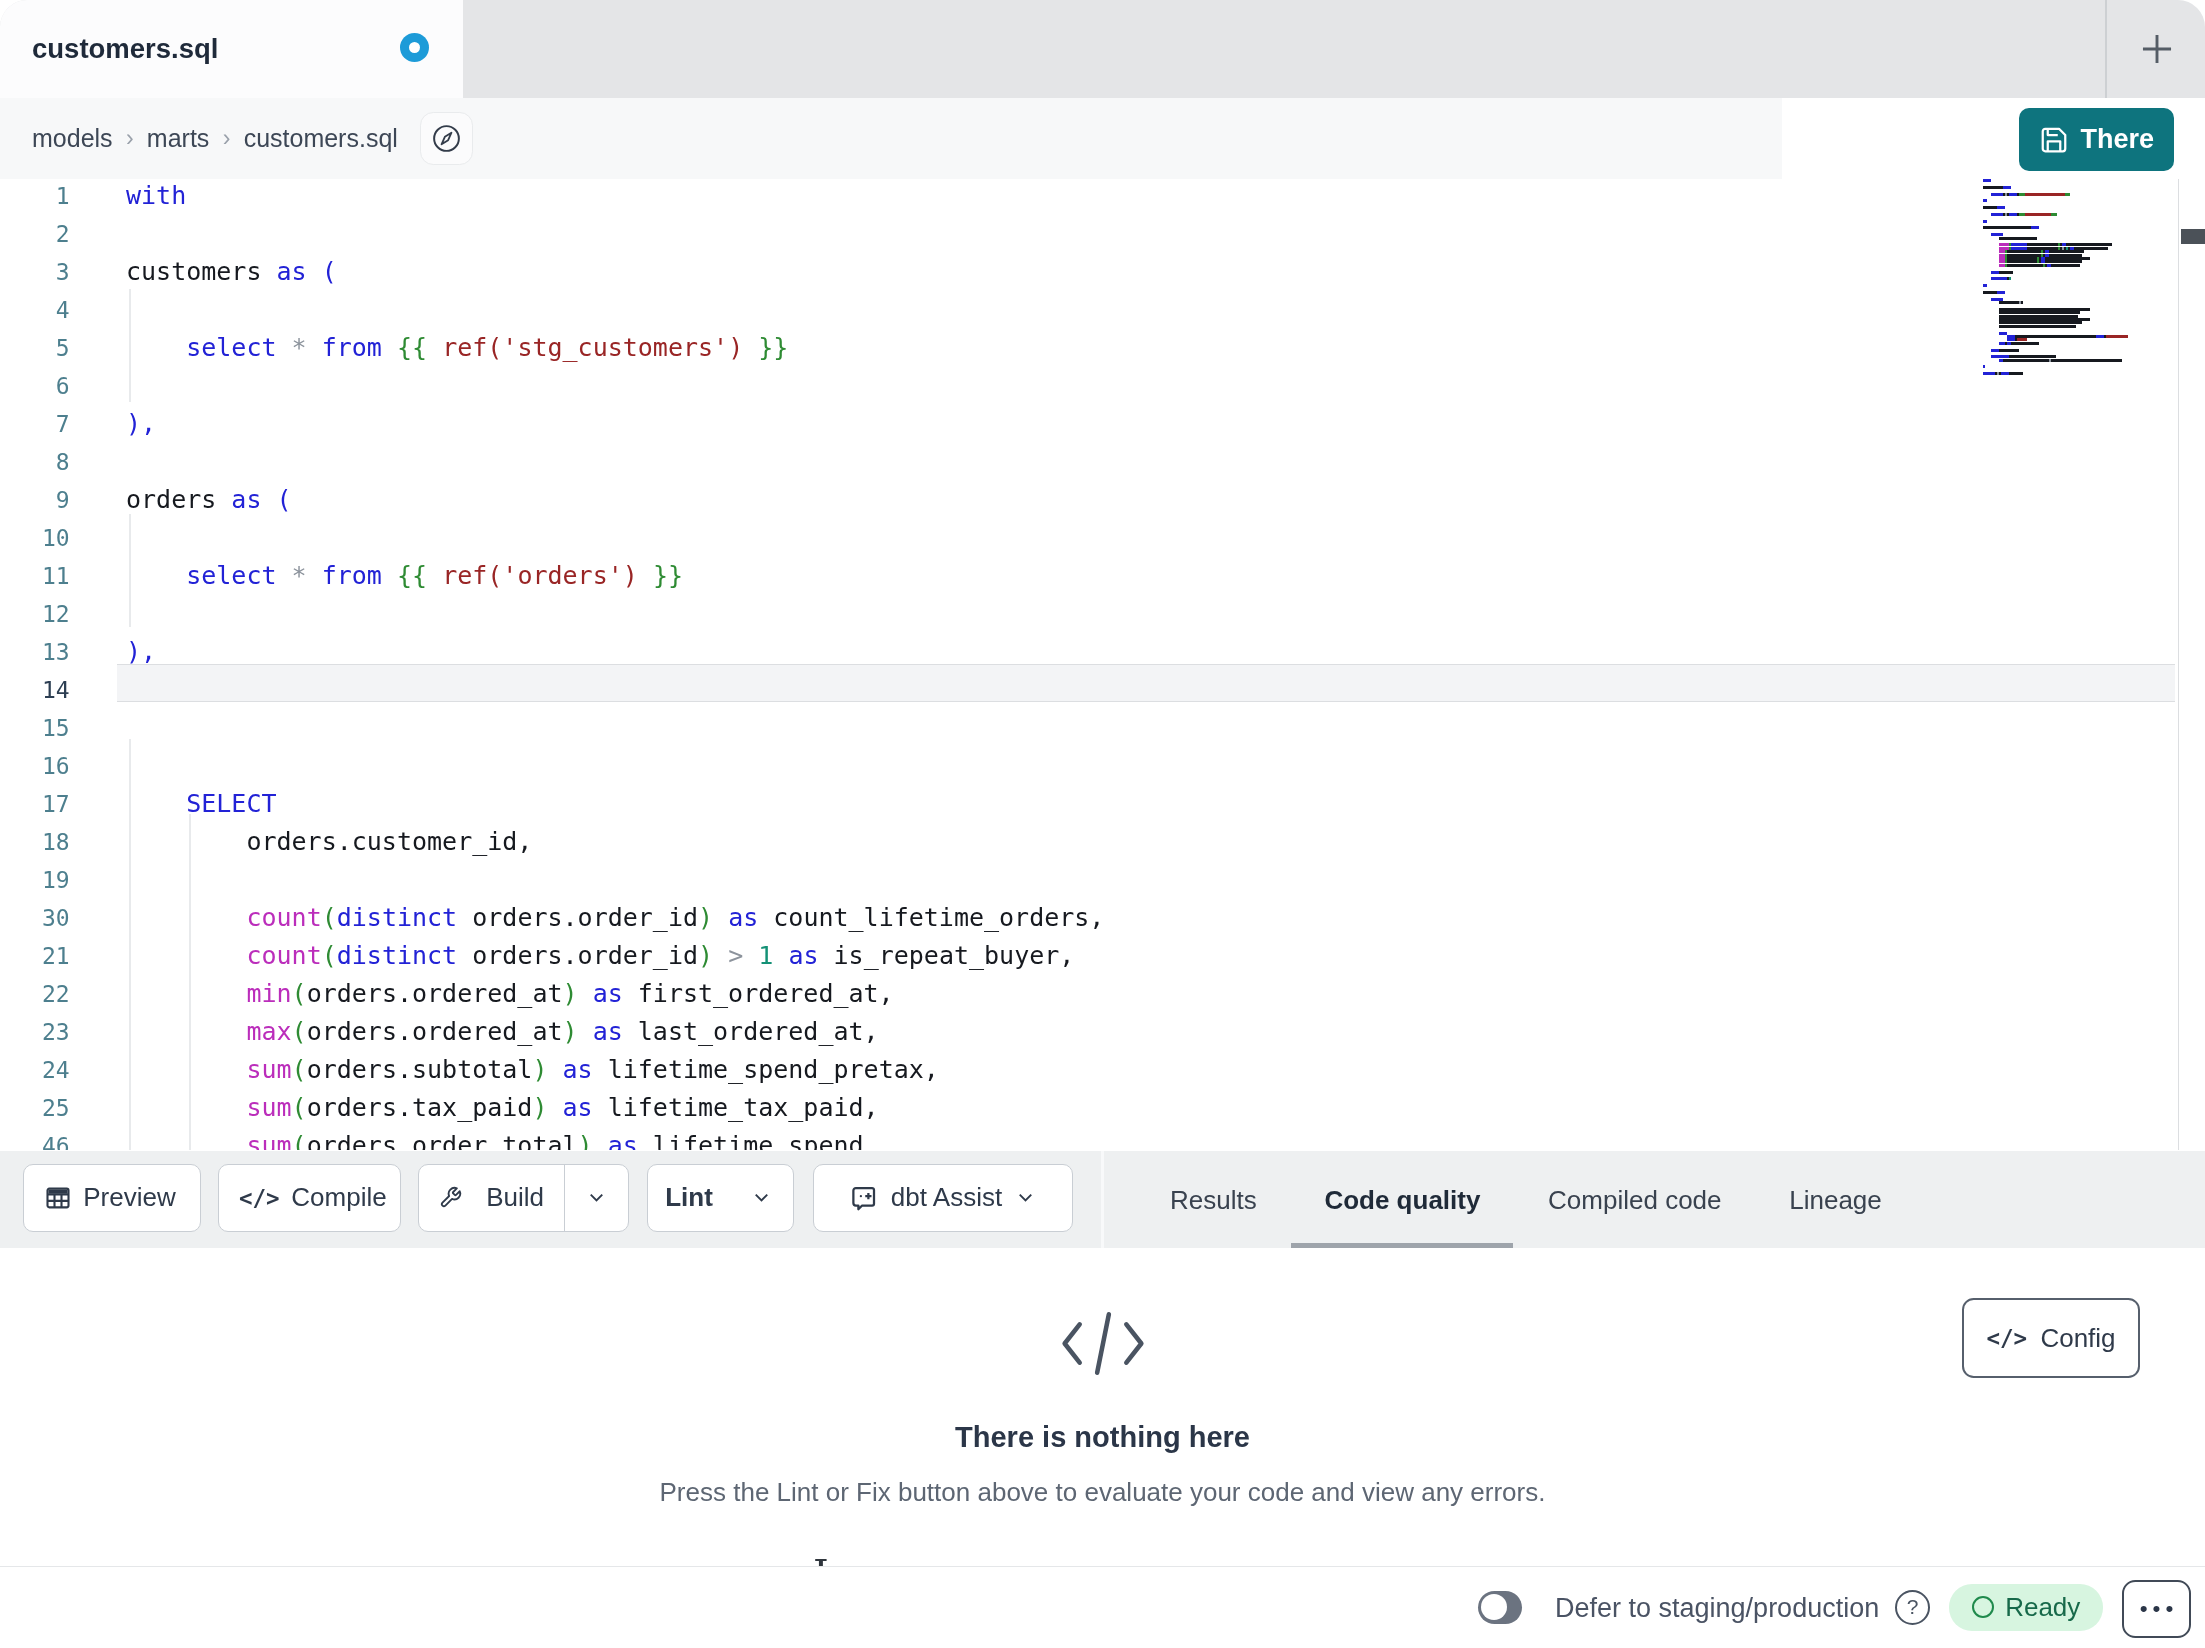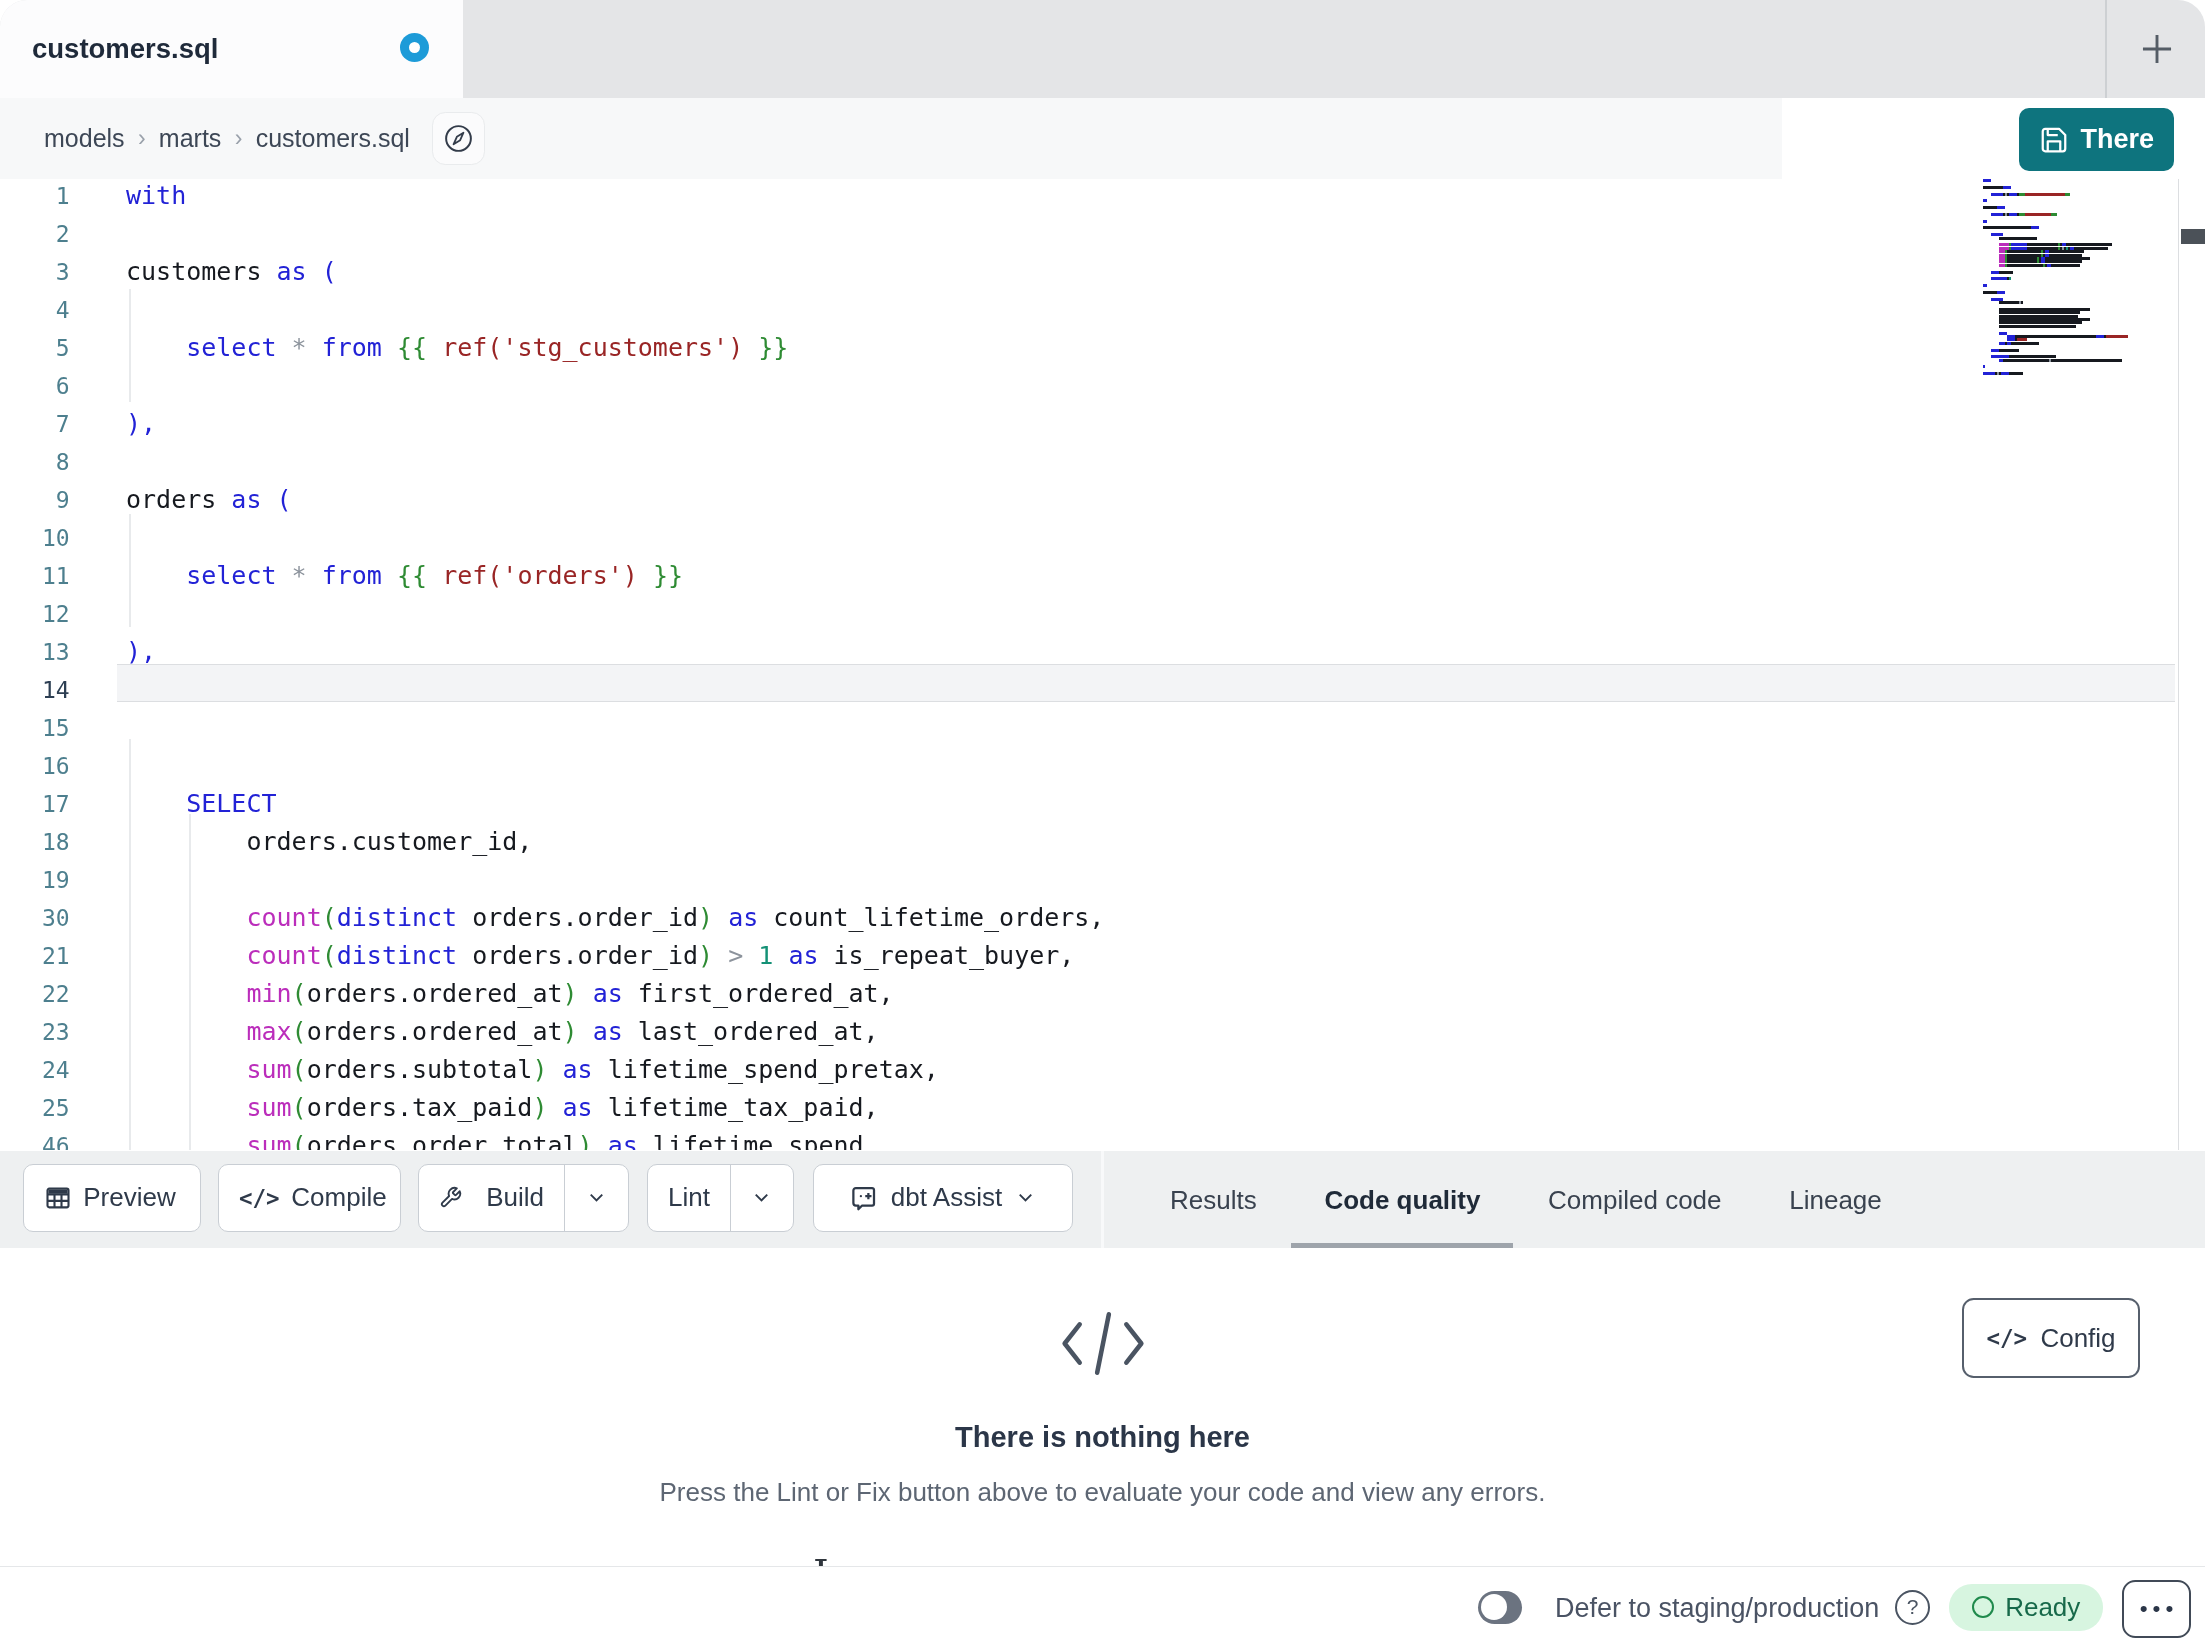--- a/index.html
+++ b/index.html
@@ -17,21 +17,21 @@
   .tab-title { font-size:27.5px; font-weight:700; color:#1f2a3a; }
   .dirty-dot { position:absolute; left:400px; top:33px; width:29px; height:29px; border-radius:50%;
     background:var(--dot,#1d9bd8); }
   .dirty-dot::after { content:""; position:absolute; left:9.2px; top:9.2px; width:11px; height:11px;
     border-radius:50%; background:#fff; }
   .strip-divider { position:absolute; left:2105px; top:0; width:1.7px; height:98px; background:#cdd0d3; }
   .newtab-btn { position:absolute; left:2122px; top:14px; width:70px; height:70px; display:flex;
     align-items:center; justify-content:center; cursor:pointer; }
   
   .crumb-row { position:absolute; left:0; top:98px; width:1782px; height:82px; background:#f7f8f9;
-    border-bottom:0.8px solid #e8eaec; display:flex; align-items:center; padding:0 44px; }
+    border-bottom:0.8px solid #e8eaec; display:flex; align-items:center; padding:0 32px; }
   .crumb-item { font-size:25px; color:#3d4756; }
   .crumb-sep { font-size:23px; color:#9aa1ab; margin:0 13.3px; }
   .compass-btn { margin-left:22px; width:53px; height:53px; border:1.7px solid #e9ebed; border-radius:13.3px;
     background:#fbfbfc; display:flex; align-items:center; justify-content:center; }
   .save-btn { position:absolute; left:2019px; top:108px; width:155px; height:63px; border-radius:10px;
     background:var(--teal,#0e747e); color:#fff; display:flex; align-items:center; justify-content:center;
     gap:11.7px; font-size:27px; font-weight:600; }
   
   .editor { position:absolute; left:0; top:179px; width:2205px; height:971px; background:#fff; overflow:hidden; }
   .active-band { position:absolute; left:117px; top:485px; width:2058px; height:38px; background:#f3f4f6;
@@ -338,21 +338,21 @@
       </span>
       <span class="seg-div"></span>
       <span class="seg" style="flex:1;">
         <svg width="23" height="23" viewBox="0 0 24 24">
           <path d="M6 9 L12 15 L18 9" fill="none" stroke="#2f3a4a" stroke-width="2"></path>
         </svg>
       </span>
     </div>
 
     <div class="tbtn" style="left:647px; width:147px;">
-      <span class="seg" style="width:82px;">
+      <span class="seg" style="width:82px;font-weight:bold;">
         <span>Lint</span>
       </span>
       <span class="seg-div"></span>
       <span class="seg" style="flex:1;">
         <svg width="23" height="23" viewBox="0 0 24 24">
           <path d="M6 9 L12 15 L18 9" fill="none" stroke="#2f3a4a" stroke-width="2"></path>
         </svg>
       </span>
     </div>
 

